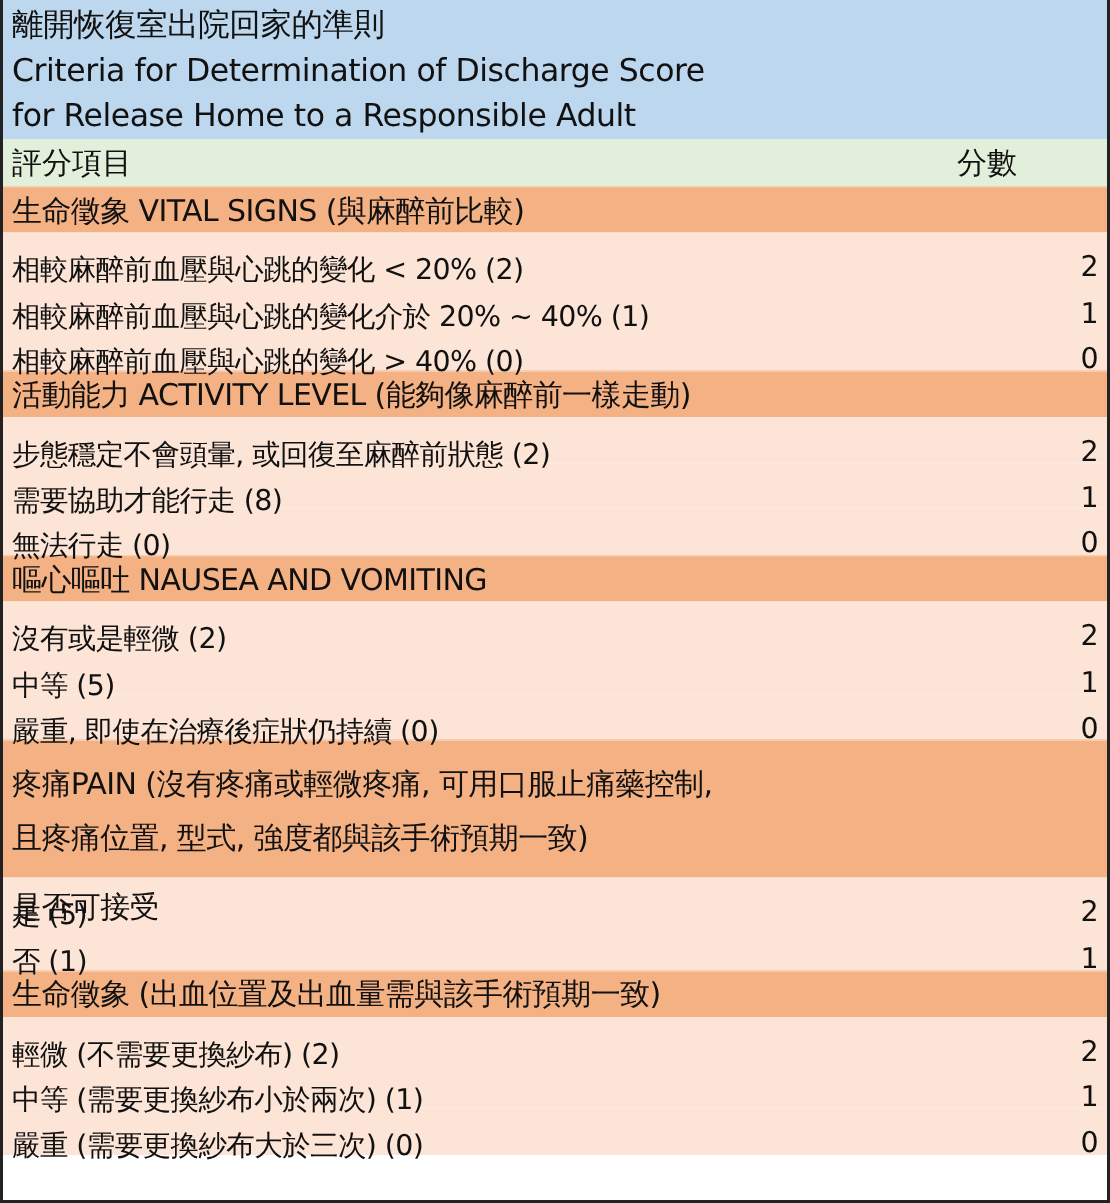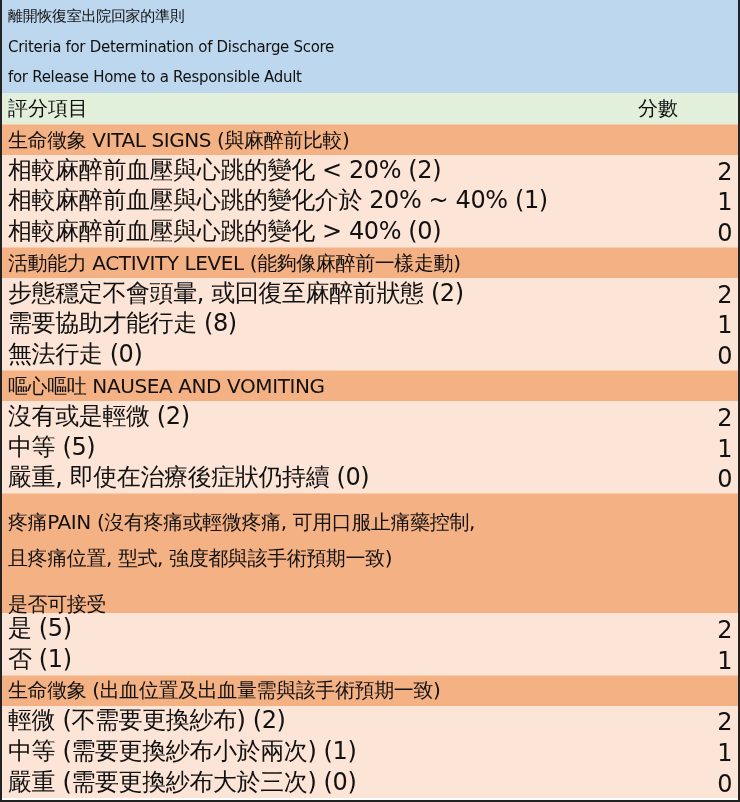--- a/index.html
+++ b/index.html
@@ -16,21 +16,21 @@
     border-right: 2px solid #222;
     border-bottom: 2px solid #222;
     box-sizing: border-box;
     width: 740px; height: 802px;
   }
   .title-block {
     background: #bdd7ee;
     height: 93px;
     padding: 1px 0 0 6px;
     box-sizing: border-box;
-    font-size: 15px;
+    font-size: 21px;
     line-height: 30.5px;
     letter-spacing: -0.3px;
   }
   .title-block div { white-space: nowrap; }
   .col-header {
     background: #e2efda;
     height: 31px;
     display: flex; align-items: center; justify-content: space-between;
     padding: 0 60px 0 6px;
     font-size: 20px;
@@ -41,32 +41,32 @@
     height: 31px;
     display: flex; align-items: center;
     padding: 0 6px;
     font-size: 20px;
     box-sizing: border-box;
     white-space: nowrap;
     border-top: 1px solid #f8cbad;
     letter-spacing: -0.4px;
   }
   .section.tall {
-    height: 120px;
+    height: 92px;
     display: block;
     padding: 10px 6px 0 6px;
     line-height: 36px;
   }
   .section.tall .gap { height: 10px; }
   .row {
     background: #fce4d6;
     height: 30.7px;
-    display: flex; align-items: flex-end; justify-content: space-between;
-    padding: 0 6px;
-    font-size: 24px;
+    display: flex; align-items: flex-start; justify-content: space-between;
+    padding: 12px 6px;
+    font-size: 19px;
     box-sizing: border-box;
     white-space: nowrap;
     letter-spacing: -0.4px;
   }
   .row .score { padding-right: 0; }
 </style>
 </head>
 <body>
 
 <div class="table">

